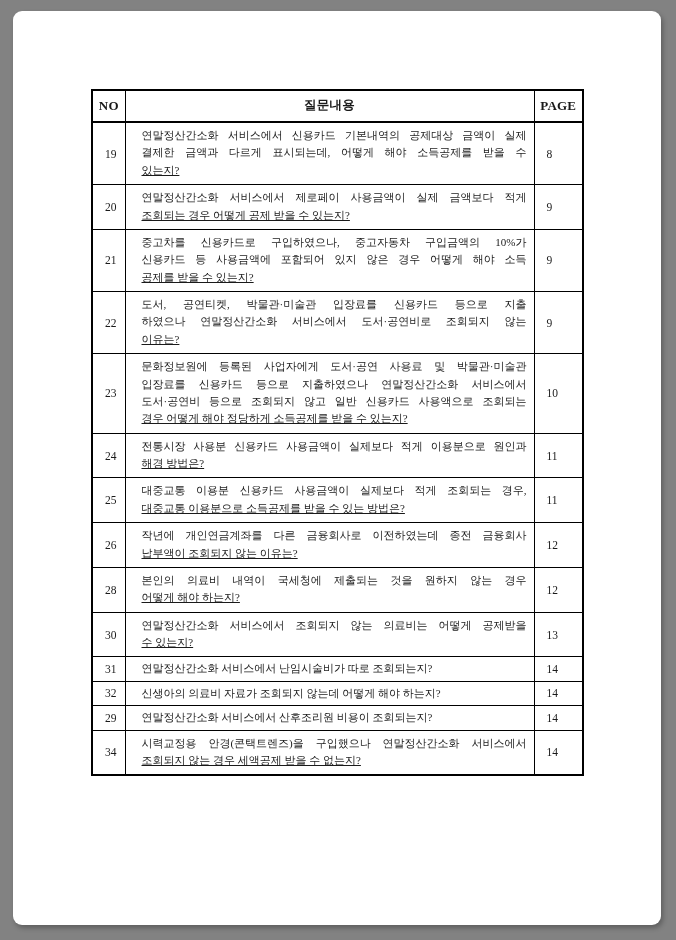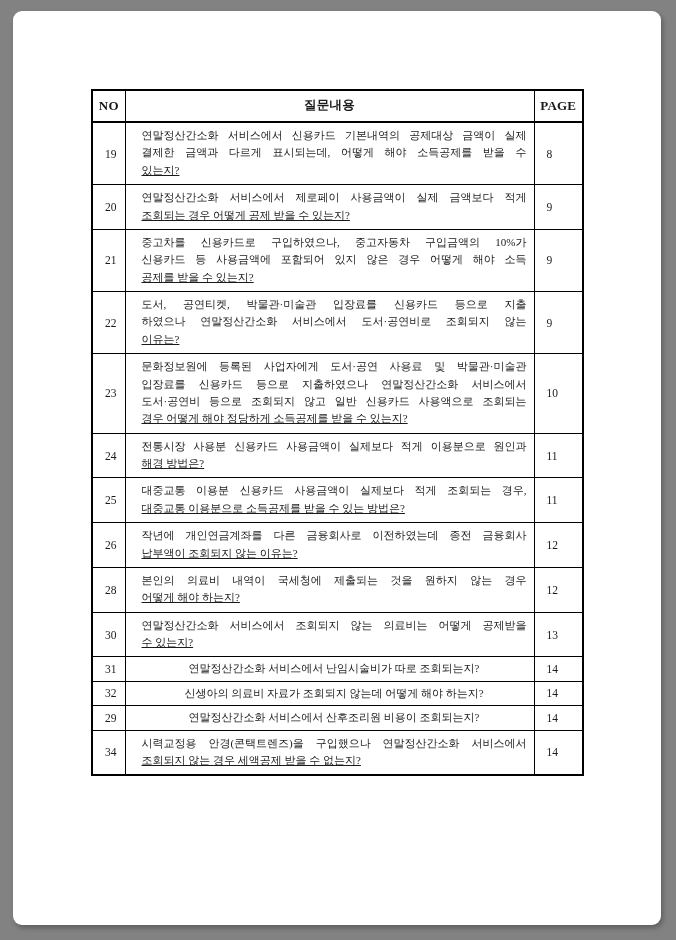--- a/index.html
+++ b/index.html
@@ -77,21 +77,20 @@
     padding: 4px 7px 5px 16px;
     word-break: keep-all;
   }
   td.q.single {
     text-align: left;
     padding-top: 3px;
     padding-bottom: 3px;
   }
   .q-line {
     display: block;
-    text-align: center;
   }
   
   td.q.multi .q-line {
     text-align: justify;
     text-align-last: justify;
   }
   td.q.multi .q-line.last {
     text-align: left;
     text-align-last: left;
     text-decoration: underline;

